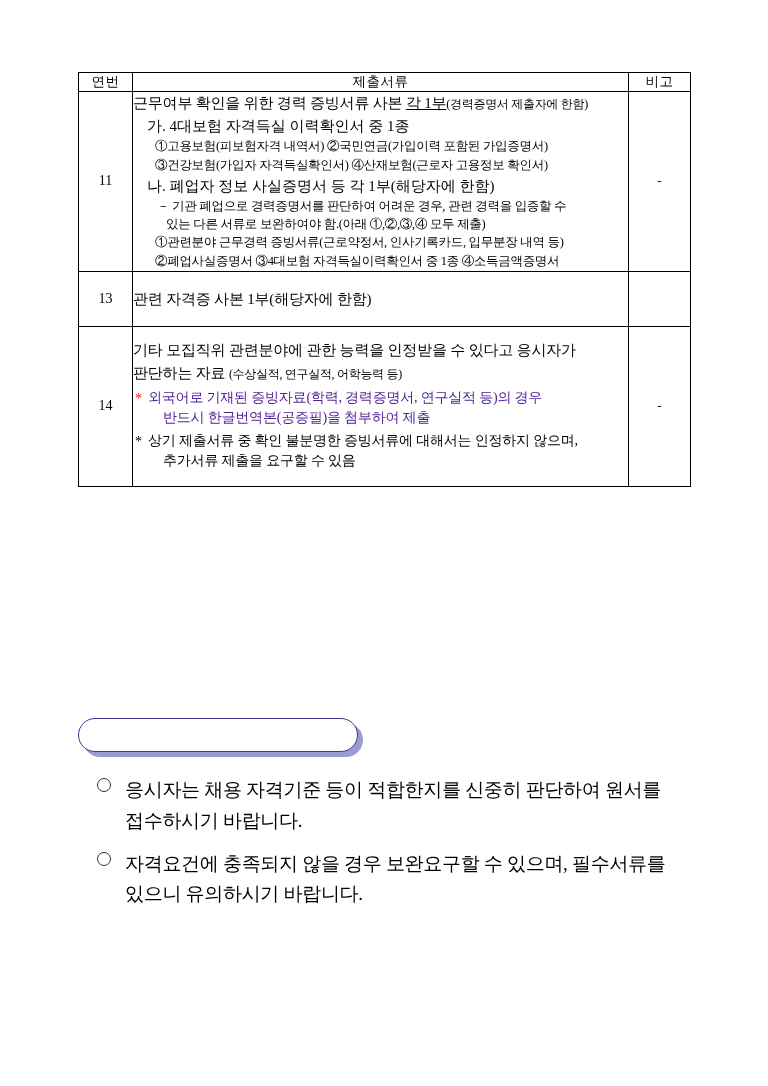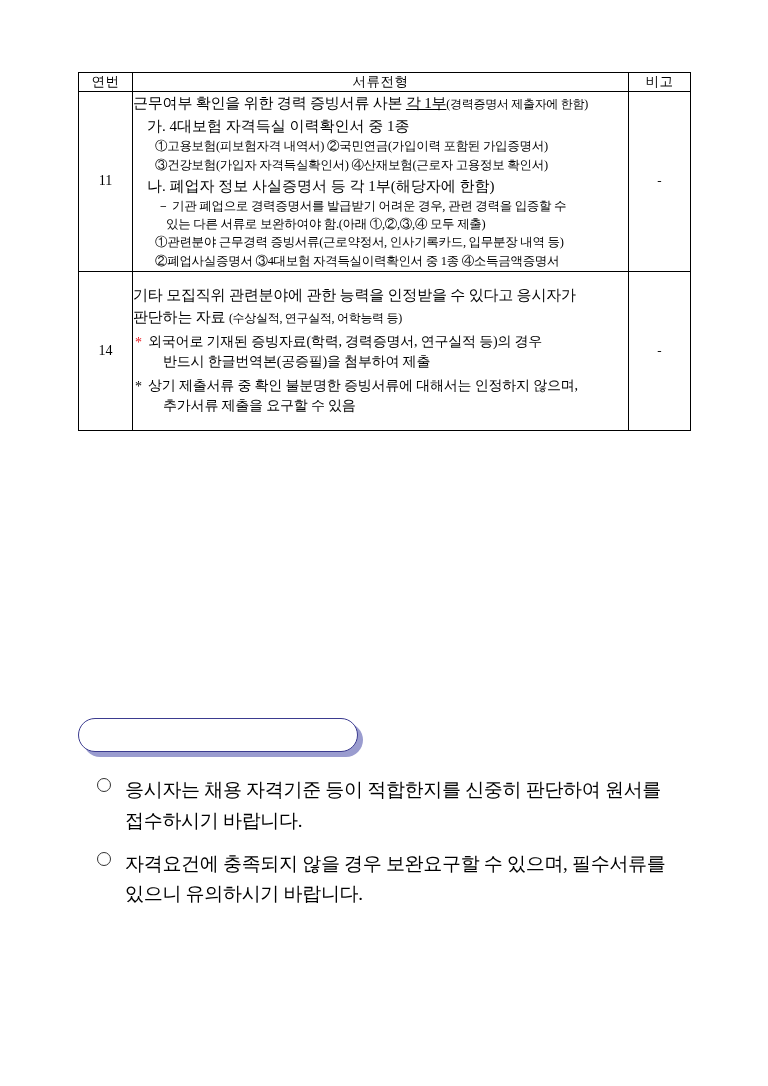--- a/index.html
+++ b/index.html
@@ -67,21 +67,21 @@
   .t1 { font-size: 15px; letter-spacing: -0.2px; }
   .t-small { font-size: 12px; letter-spacing: -0.3px; }
   .ul { text-decoration: underline; }
   .indent1 { padding-left: 14px; font-size: 15px; }
   .indent2 { padding-left: 22px; font-size: 12.5px; letter-spacing: -0.3px; }
   .indent2b { padding-left: 22px; font-size: 12.5px; letter-spacing: -0.3px; }
   .dash-row { padding-left: 24px; font-size: 12.5px; letter-spacing: -0.3px; line-height: 1.45; }
   .dash-row2 { padding-left: 33px; font-size: 12.5px; letter-spacing: -0.3px; line-height: 1.45; }
 
   .star-line { font-size: 12.5px; padding-left: 14px; letter-spacing: -0.2px; }
-  .red { color: #000000; }
+  .red { color: #4c1d95; }
   .red-line { font-size: 14px; line-height: 1.45; letter-spacing: -0.2px; }
 
   .bullet-list { margin: 0; padding: 0; list-style: none; }
   .bullet-list li {
     position: relative;
     padding-left: 15px;
     margin-top: 3px;
     line-height: 1.45;
     font-size: 14px;
     letter-spacing: -0.2px;
@@ -164,43 +164,50 @@
 
   <table class="doc-table">
     <colgroup>
       <col class="col-no">
       <col class="col-item">
       <col class="col-note">
     </colgroup>
     <thead>
       <tr>
         <th class="hdr">연번</th>
-        <th class="hdr">서류전형</th>
+        <th class="hdr">제출서류</th>
         <th class="hdr">비고</th>
       </tr>
     </thead>
     <tbody>
 
       <tr>
         <td class="cell-no">11</td>
         <td class="cell-item">
           <div class="t1"><span>근무여부 확인을 위한 경력 증빙서류 사본 </span><span class="ul">각 1부</span><span class="t-small">(경력증명서 제출자에 한함)</span></div>
           <div class="indent1">가. 4대보험 자격득실 이력확인서 중 1종</div>
           <div class="indent2">①고용보험(피보험자격 내역서) ②국민연금(가입이력 포함된 가입증명서)</div>
           <div class="indent2">③건강보험(가입자 자격득실확인서) ④산재보험(근로자 고용정보 확인서)</div>
           <div class="indent1">나. 폐업자 정보 사실증명서 등 각 1부(해당자에 한함)</div>
-          <div class="dash-row">－ 기관 폐업으로 경력증명서를 발급받기 어려운 경우, 관련 경력을 입증할 수</div>
+          <div class="dash-row">－ 기관 폐업으로 경력증명서를 판단하여 어려운 경우, 관련 경력을 입증할 수</div>
           <div class="dash-row2">있는 다른 서류로 보완하여야 함.(아래 ①,②,③,④ 모두 제출)</div>
           <div class="indent2b">①관련분야 근무경력 증빙서류(근로약정서, 인사기록카드, 입무분장 내역 등)</div>
           <div class="indent2b">②폐업사실증명서 ③4대보험 자격득실이력확인서 중 1종 ④소득금액증명서</div>
         </td>
         <td class="cell-note">-</td>
       </tr>
 
 
+      <tr>
+        <td class="cell-no">13</td>
+        <td class="cell-item" style="padding-top:16px;padding-bottom:16px;">
+          <div class="t1">관련 자격증 사본 1부(해당자에 한함)</div>
+        </td>
+        <td class="cell-note"></td>
+      </tr>
 
       <tr>
         <td class="cell-no">14</td>
         <td class="cell-item" style="padding-top:12px;padding-bottom:14px;">
           <div class="t1">기타 모집직위 관련분야에 관한 능력을 인정받을 수 있다고 응시자가</div>
           <div><span class="t1">판단하는 자료 </span><span class="t-small">(수상실적, 연구실적, 어학능력 등)</span></div>
           <ul class="bullet-list">
             <li class="red-item red">
               <span class="red-line">외국어로 기재된 증빙자료(학력, 경력증명서, 연구실적 등)의 경우</span>
               <span class="red-line ind-cont">반드시 한글번역본(공증필)을 첨부하여 제출</span>

